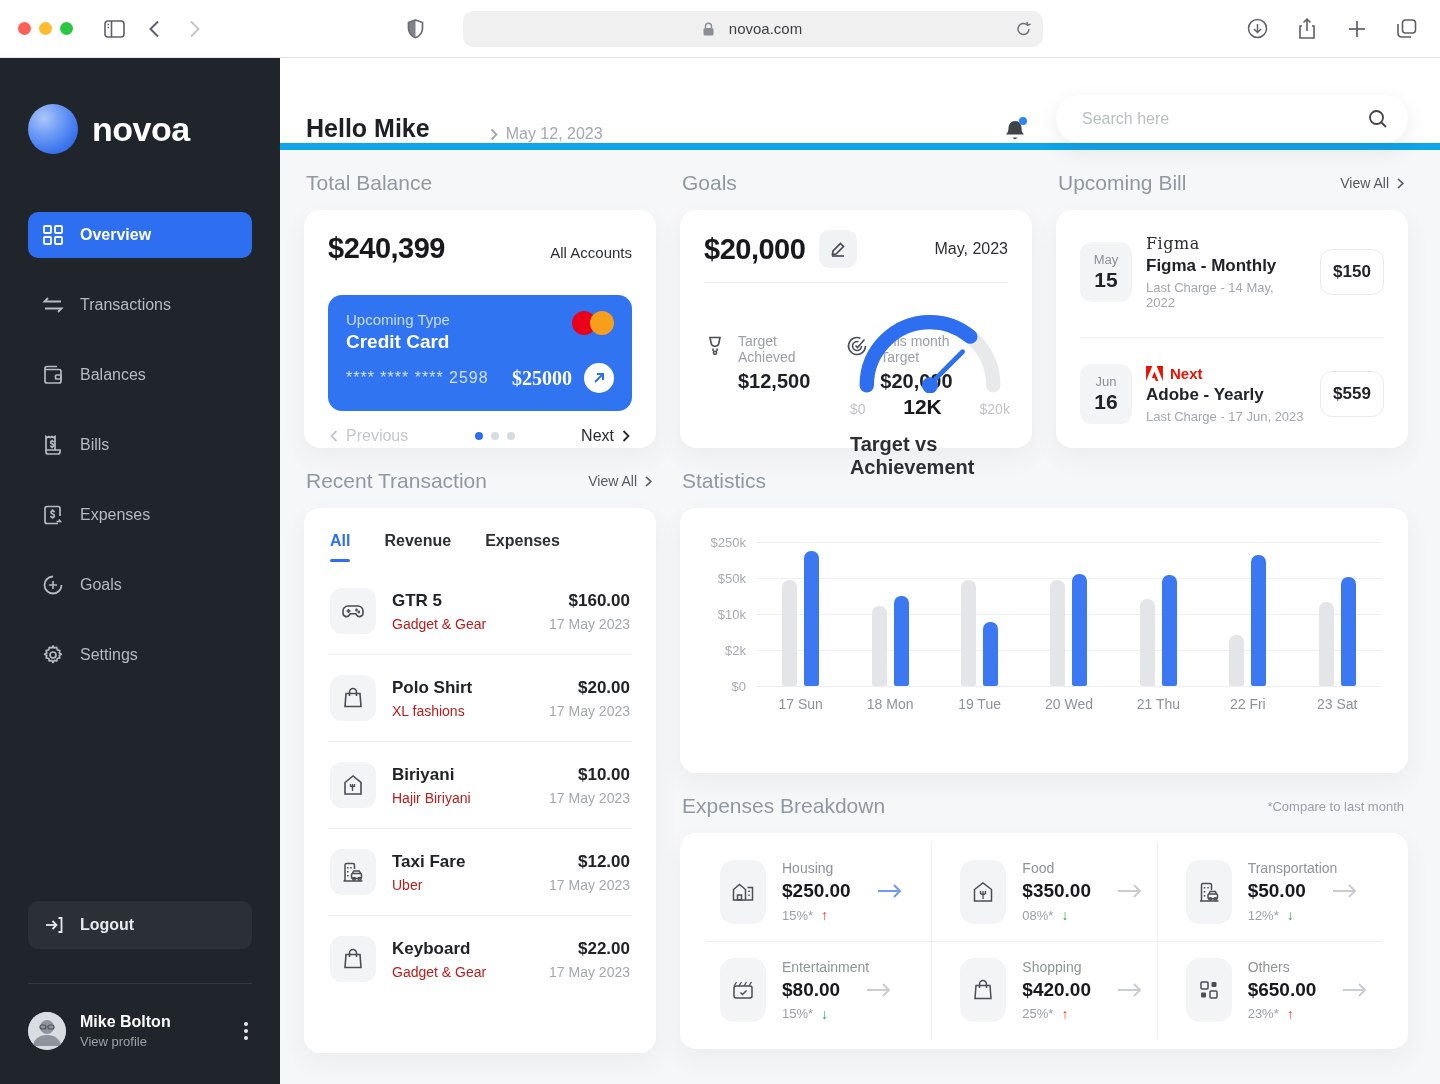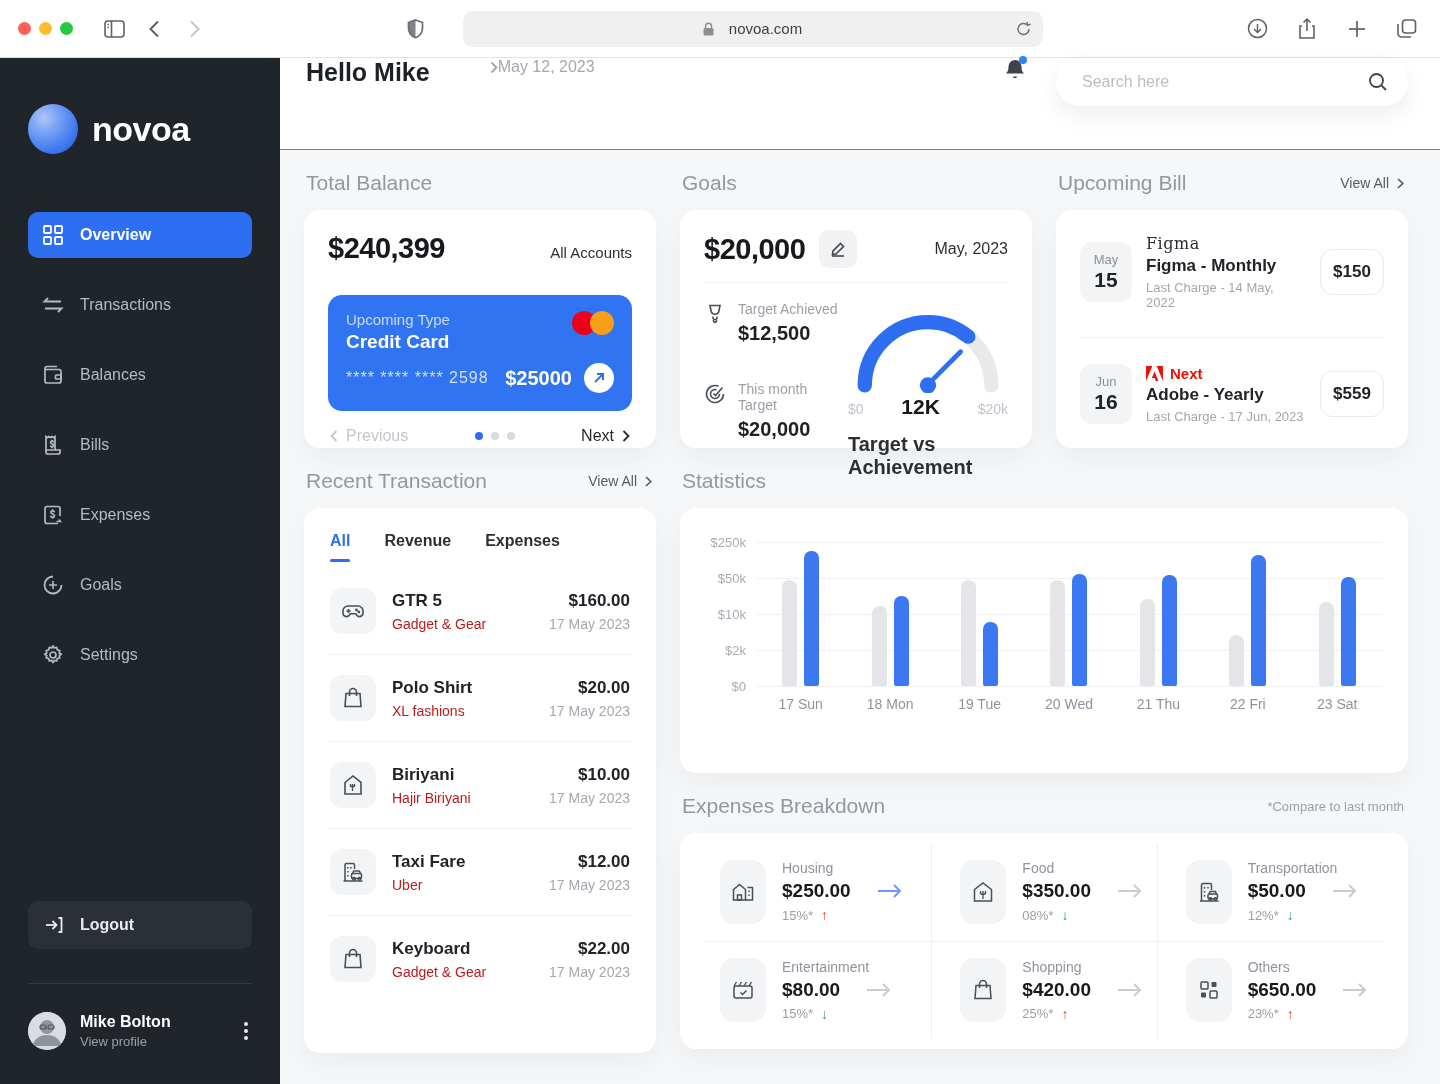--- a/index.html
+++ b/index.html
@@ -47,24 +47,24 @@
   .side-divider { height:1px; background:#343942; margin:34px 0 28px; }
   .profile { display:flex; align-items:center; gap:14px; padding-bottom:34px; }
   .avatar { width:38px; height:38px; border-radius:50%; background:#cfd4da; overflow:hidden; flex:none;}
   .p-name { color:#ffffff; font-size:16px; font-weight:700; }
   .p-sub { color:#9aa0a8; font-size:13px; margin-top:3px;}
   .p-dots { margin-left:auto; color:#ffffff; display:flex; flex-direction:column; gap:3px; cursor:pointer; padding:4px;}
   .p-dots i{ width:4px;height:4px;border-radius:50%;background:#e7e9ec; }
 
   
   .main { flex:1; display:flex; flex-direction:column; }
-  .mhead { height:92px; background:#ffffff; border-bottom:1px solid #0ea5e9;
-    display:flex; align-items:flex-start; padding:0 32px 0 26px; }
+  .mhead { height:92px; background:#ffffff; border-bottom:7px solid #0ea5e9;
+    display:flex; align-items:flex-end; padding:0 32px 0 26px; }
   .hello { font-size:25px; font-weight:700; color:#1d2025; }
-  .date-crumb { display:flex; align-items:center; gap:0; margin-left:60px; color:#a3a8af; font-size:16px; }
+  .date-crumb { display:flex; align-items:center; gap:8px; margin-left:60px; color:#a3a8af; font-size:16px; }
   .bell-wrap { margin-left:auto; margin-right:30px; position:relative; cursor:pointer; color:#3f434a;}
   .bell-dot { position:absolute; top:-2px; right:-1px; width:8px; height:8px; border-radius:50%; background:#2e86f2; }
   .search-pill { width:352px; height:48px; background:#ffffff; border-radius:26px;
     box-shadow:0 8px 22px rgba(25,30,45,0.08); display:flex; align-items:center; padding:0 20px 0 26px; }
   .search-pill input{ border:none; outline:none; flex:1; font-size:16px; color:#3c4046; background:transparent;
     font-family:"Liberation Sans","DejaVu Sans",sans-serif;}
   .search-pill input::placeholder{ color:#b9bec5; }
 
   .content { flex:1; padding:0 32px 0 24px; display:grid; grid-template-columns:352px 728px; column-gap:24px; }
 
@@ -77,42 +77,42 @@
   .balance-card { padding:22px 24px 14px; height:238px; display:flex; flex-direction:column;}
   .bal-top { display:flex; align-items:baseline; justify-content:space-between; }
   .bal-amount { font-size:29px; font-weight:800; color:#17191d; letter-spacing:-0.5px;}
   .bal-accounts { font-size:15px; color:#2c2f34; }
   .bal-div { height:1px; background:#f0f1f3; margin:14px 0 16px; }
   .ccard { background:#3174f1; border-radius:14px; padding:16px 18px 18px; color:#fff; position:relative; }
   .cc-label { color:#c9dbff; font-size:15px; }
   .cc-type { font-size:19px; font-weight:800; margin-top:3px;}
   .cc-row { display:flex; align-items:center; margin-top:10px; }
   .cc-num { color:#cfe0ff; font-size:16px; letter-spacing:1px; }
-  .cc-amt { margin-left:auto; font-size:20px; font-weight:800; margin-right:12px;}
+  .cc-amt { margin-left:auto; font-size:20px; font-weight:800; margin-right:12px;font-family:Liberation Serif, serif;}
   .cc-go { width:30px; height:30px; border-radius:50%; background:#ffffff; display:flex; align-items:center; justify-content:center; cursor:pointer;}
   .mc { position:absolute; top:16px; right:18px; width:42px; height:24px; }
   .mc i{ position:absolute; width:24px; height:24px; border-radius:50%; }
   .mc .m1{ left:0; background:#eb001b; } .mc .m2{ right:0; background:#f79e1b; }
   .pager { display:flex; align-items:center; margin-top:16px; padding:0 2px;}
   .pager .prev{ display:flex; align-items:center; gap:8px; color:#c3c7cd; font-size:16px; cursor:pointer;}
   .pager .dots{ margin:0 auto; display:flex; gap:8px; }
   .dot{ width:8px;height:8px;border-radius:50%;background:#d7dade; cursor:pointer;}
   .dot[data-state="active"]{ background:#2e6ff2; }
   .pager .next{ display:flex; align-items:center; gap:8px; color:#26292e; font-size:16px; cursor:pointer;}
 
   
   .goals-card { padding:20px 24px; height:238px; }
   .goal-top { display:flex; align-items:center; }
   .goal-amt { font-size:29px; font-weight:800; color:#17191d; letter-spacing:-0.5px;}
   .edit-btn { width:38px; height:38px; background:#f1f2f4; border-radius:10px; margin-left:14px;
     display:flex; align-items:center; justify-content:center; color:#44484f; cursor:pointer;}
   .goal-month { margin-left:auto; font-size:16px; color:#2c2f34; }
   .goal-div { height:1px; background:#f0f1f3; margin:14px 0 18px; }
   .goal-body { display:flex; }
-  .goal-stats { width:48%; display:flex; flex-direction:column; gap:36px; }
+  .goal-stats { width:48%; display:flex; flex-direction:row; gap:36px;margin-top:32px; }
   .gstat { display:flex; gap:12px; }
   .gstat .gs-icon{ color:#4a4e55; margin-top:2px;}
   .gs-label{ font-size:14px; color:#9ba0a7; }
   .gs-value{ font-size:20px; font-weight:800; color:#1d2025; margin-top:5px;}
   .gauge-zone{ flex:1; display:flex; flex-direction:column; align-items:center;}
   .gauge-labels{ width:160px; display:flex; align-items:baseline; justify-content:space-between; margin-top:2px;}
   .gl-min,.gl-max{ font-size:14px; color:#c0c4ca;}
   .gl-val{ font-size:21px; font-weight:800; color:#17191d;}
   .gauge-cap{ font-size:20px; font-weight:700; color:#2c2f34; margin-top:14px;}
 

